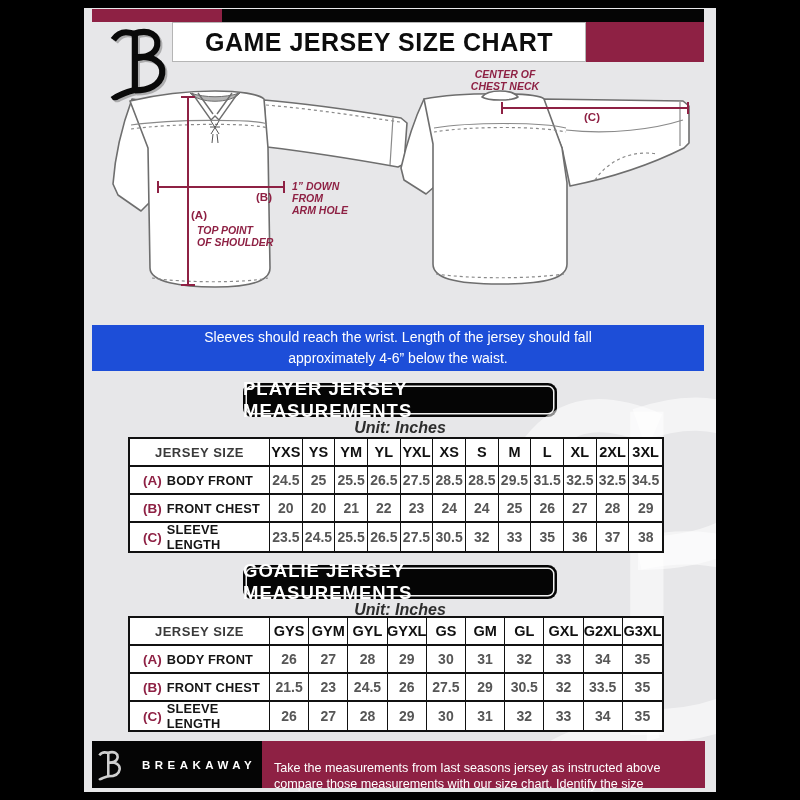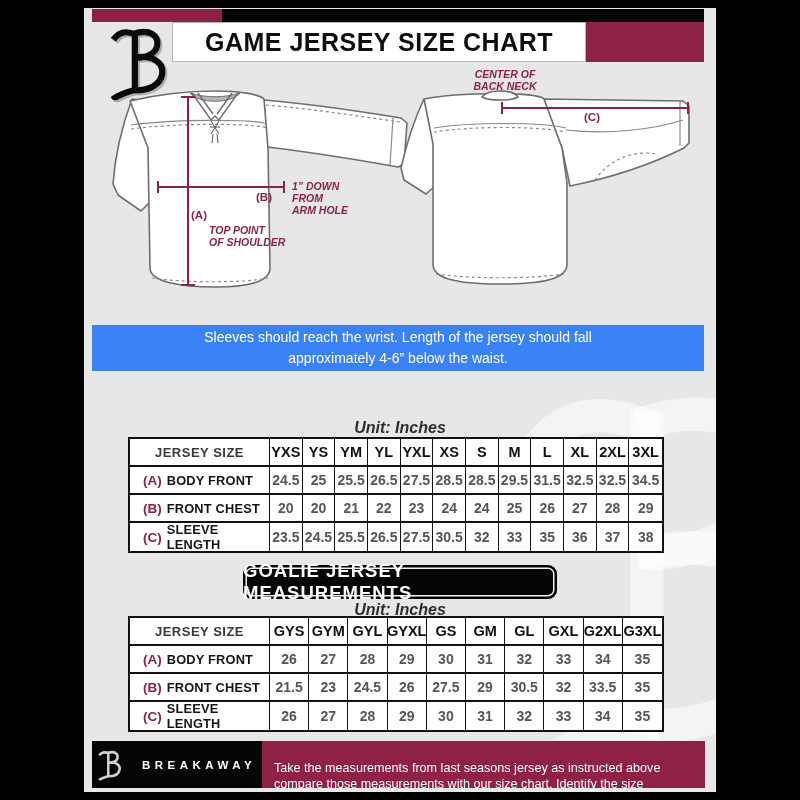--- a/index.html
+++ b/index.html
@@ -16,21 +16,21 @@
   .titlebox span{font-size:25px;font-weight:800;letter-spacing:.5px;color:#0d0d0d;}
   .titleblock{position:absolute;left:502px;top:14px;width:118px;height:40px;background:#8e2144;}
   .biglogo{position:absolute;left:26px;top:16px;width:58px;height:78px;color:#0a0a0a;filter:drop-shadow(2px 2px 0 rgba(0,0,0,.25));}
 
   
   .anno{position:absolute;color:#8e2144;white-space:pre-line;line-height:1.15;}
   .anno.key{font-weight:800;font-size:11.5px;font-style:normal;}
   .anno.cap{font-weight:700;font-size:10.5px;font-style:italic;}
 
   
-  .banner{position:absolute;left:8px;top:317px;width:612px;height:46px;background:#3b82f6;color:#fff;
+  .banner{position:absolute;left:8px;top:317px;width:612px;height:46px;background:#1d4ed8;color:#fff;
     display:flex;align-items:center;justify-content:center;text-align:center;}
   .banner div{font-size:14px;font-weight:500;line-height:1.5;white-space:pre-line;}
 
   
   .secbox{position:absolute;left:50%;transform:translateX(-50%);width:314px;height:34px;background:#050505;border-radius:9px;
     display:flex;align-items:center;justify-content:center;box-shadow:inset 0 0 0 2.5px #050505, inset 0 0 0 4px #f2f2f2;}
   .secbox span{color:#fff;font-size:18.5px;font-weight:800;letter-spacing:1px;}
   .unit{position:absolute;left:0;width:100%;text-align:center;font-size:16px;font-weight:700;font-style:italic;color:#2d2d2d;}
 
   
@@ -131,35 +131,38 @@
       <path d="M44,44 C80,38 150,38 176,44" stroke-dasharray="3,3"></path>
       <path d="M205,92 C220,70 245,62 268,66" stroke-dasharray="3,3"></path>
       <path d="M46,186 C80,191 140,191 174,186" stroke-dasharray="3,3"></path>
     </g>
     <g fill="none" stroke="#8e2144" stroke-width="2">
       <path d="M112,20 L298,20 M112,14 L112,26 M298,14 L298,26"></path>
     </g>
   </svg>
 
   <div class="anno key abs" style="left:107px;top:201px">(A)</div>
-  <div class="anno cap abs" style="left:125px;top:216px">TOP POINT
+  <div class="anno cap abs" style="left:113px;top:216px">TOP POINT
 OF SHOULDER</div>
   <div class="anno key abs" style="left:172px;top:183px">(B)</div>
   <div class="anno cap abs" style="left:208px;top:172px">1” DOWN
 FROM
 ARM HOLE</div>
   <div class="anno key abs" style="left:500px;top:103px">(C)</div>
   <div class="anno cap abs" style="left:366px;top:60px;width:110px;text-align:center">CENTER OF
-BACK NECK</div>
+CHEST NECK</div>
 
   <div class="banner">
     <div>Sleeves should reach the wrist. Length of the jersey should fall
 approximately 4-6” below the waist.</div>
   </div>
 
+  <div class="secbox" style="top:375px">
+    <span>PLAYER JERSEY MEASUREMENTS</span>
+  </div>
   <div class="unit" style="top:411px">Unit: Inches</div>
   <div class="sizetable" style="top: 429px; grid-template-columns: 140px repeat(12, 1fr);">
       <div class="cell corner">JERSEY SIZE</div>
       <div class="cell sizehead">YXS</div>
       <div class="cell sizehead">YS</div>
       <div class="cell sizehead">YM</div>
       <div class="cell sizehead">YL</div>
       <div class="cell sizehead">YXL</div>
       <div class="cell sizehead">XS</div>
       <div class="cell sizehead">S</div>

